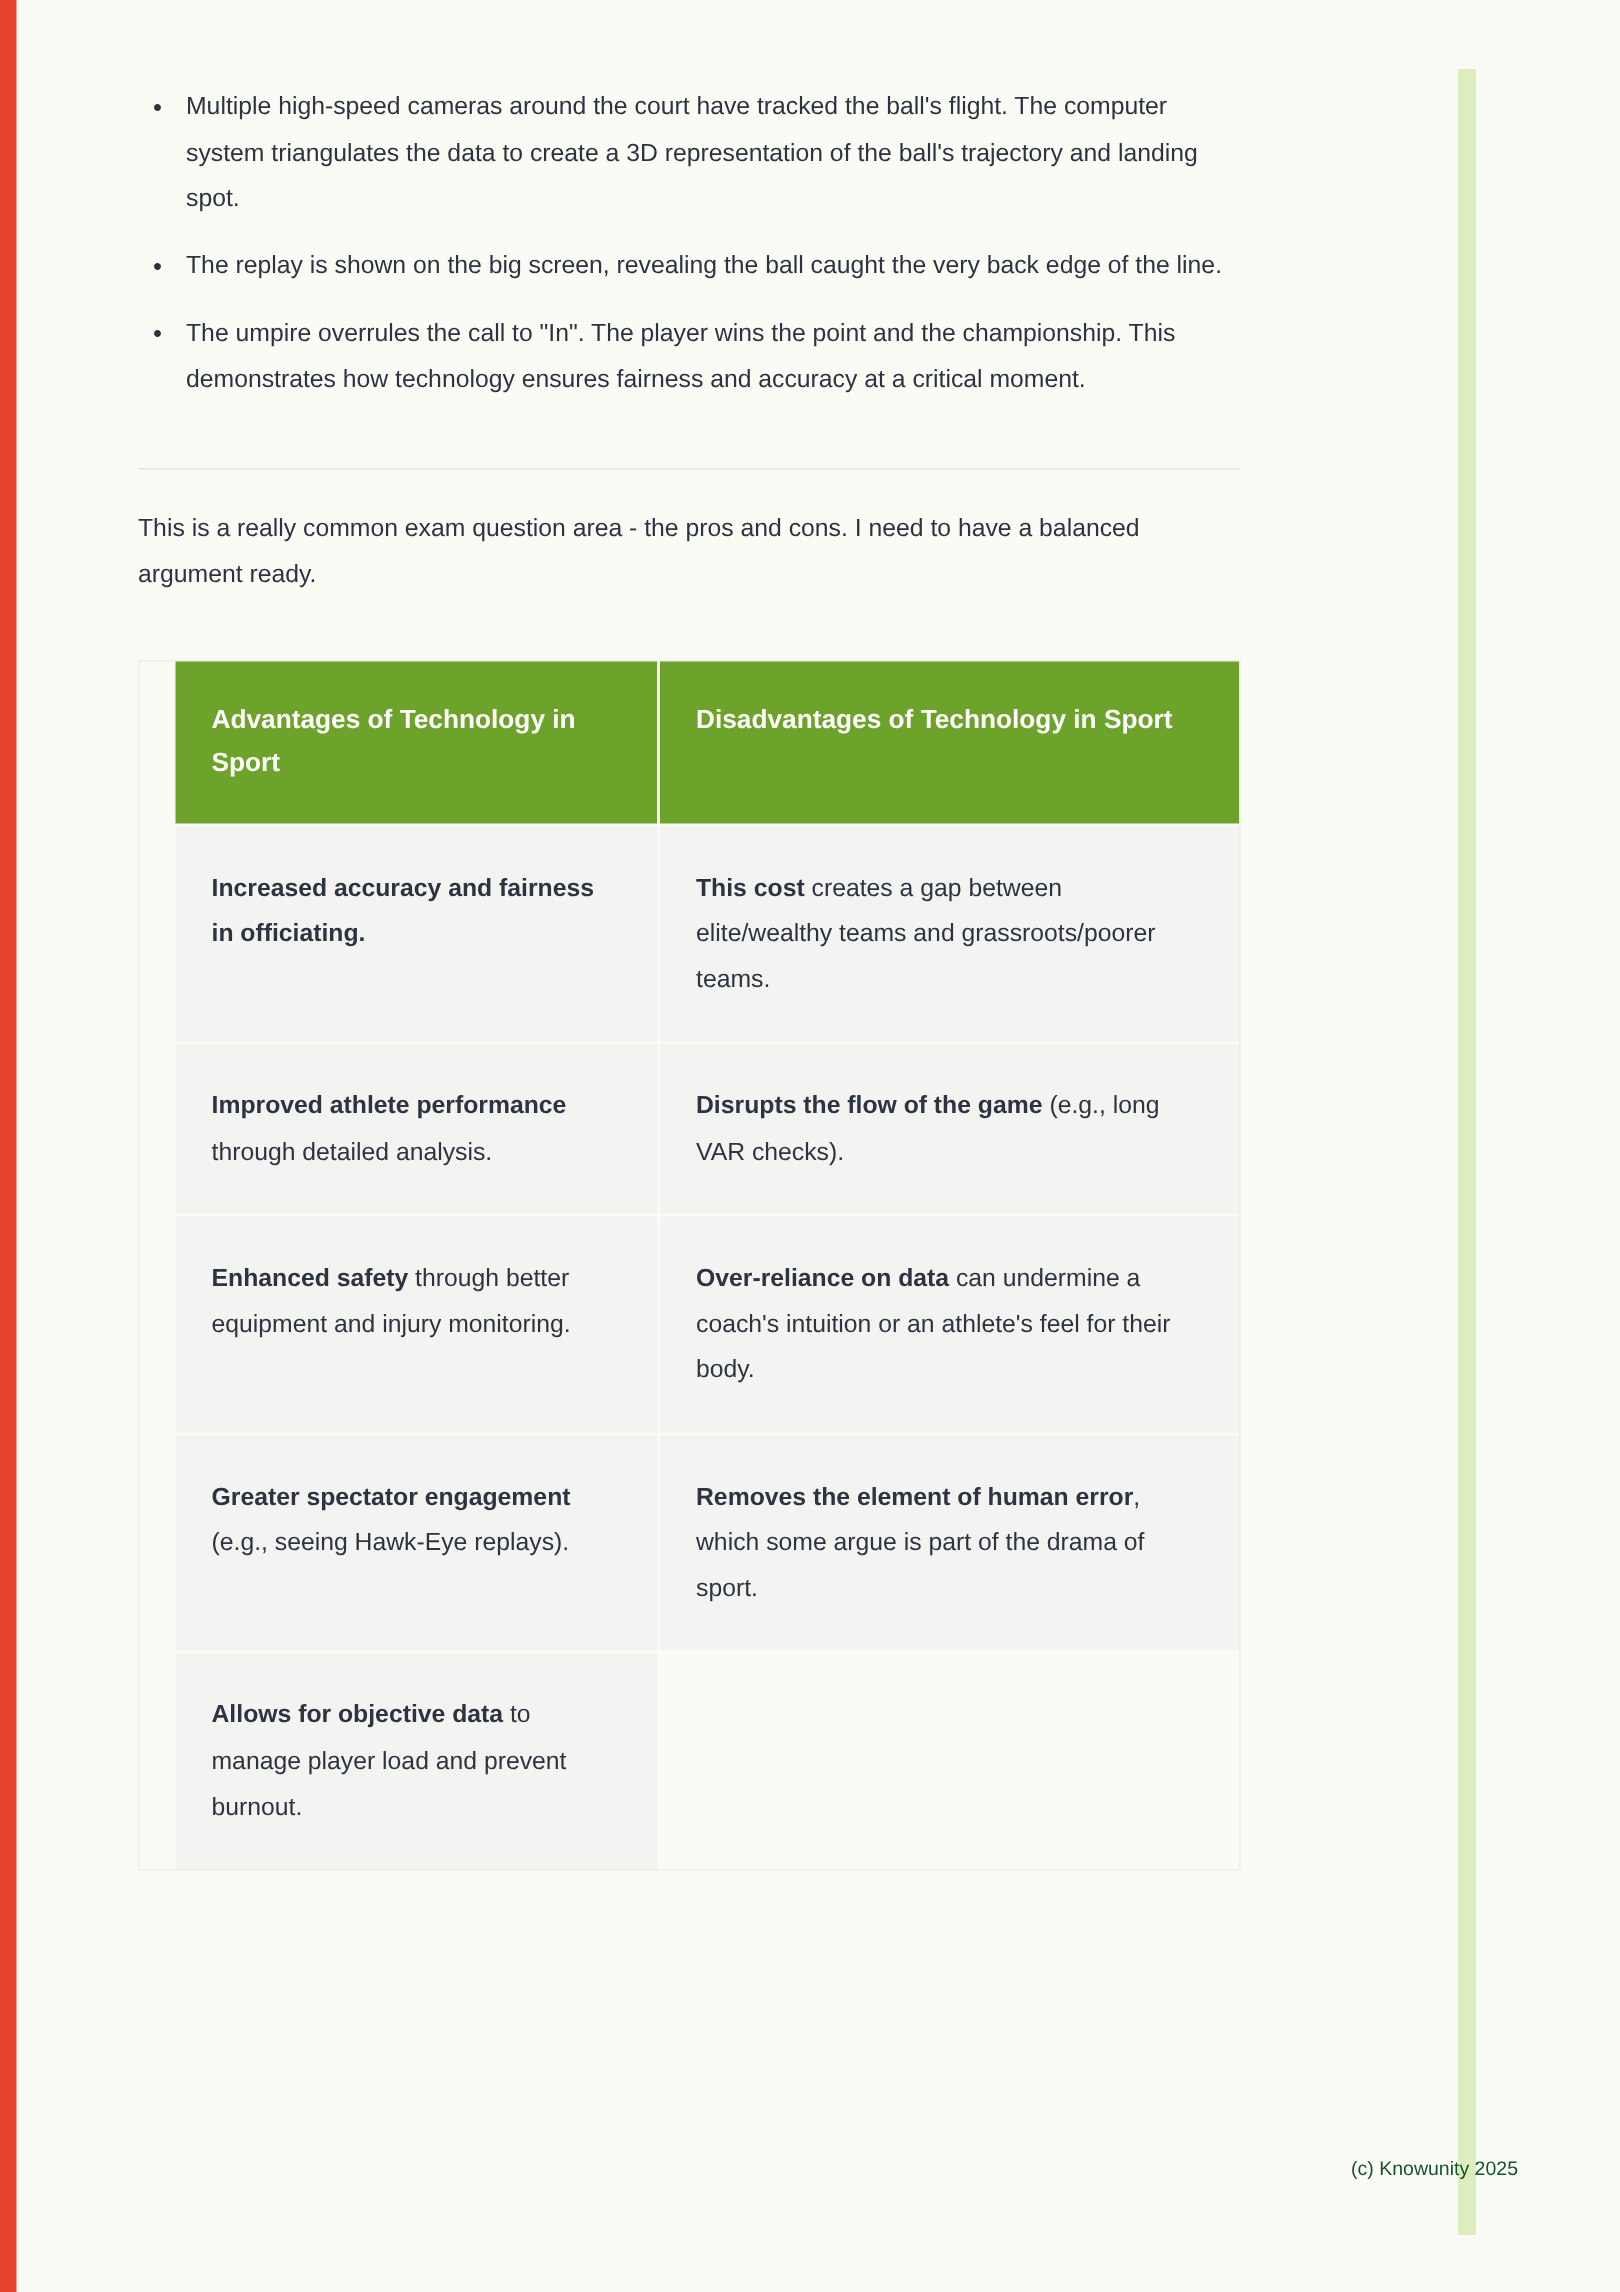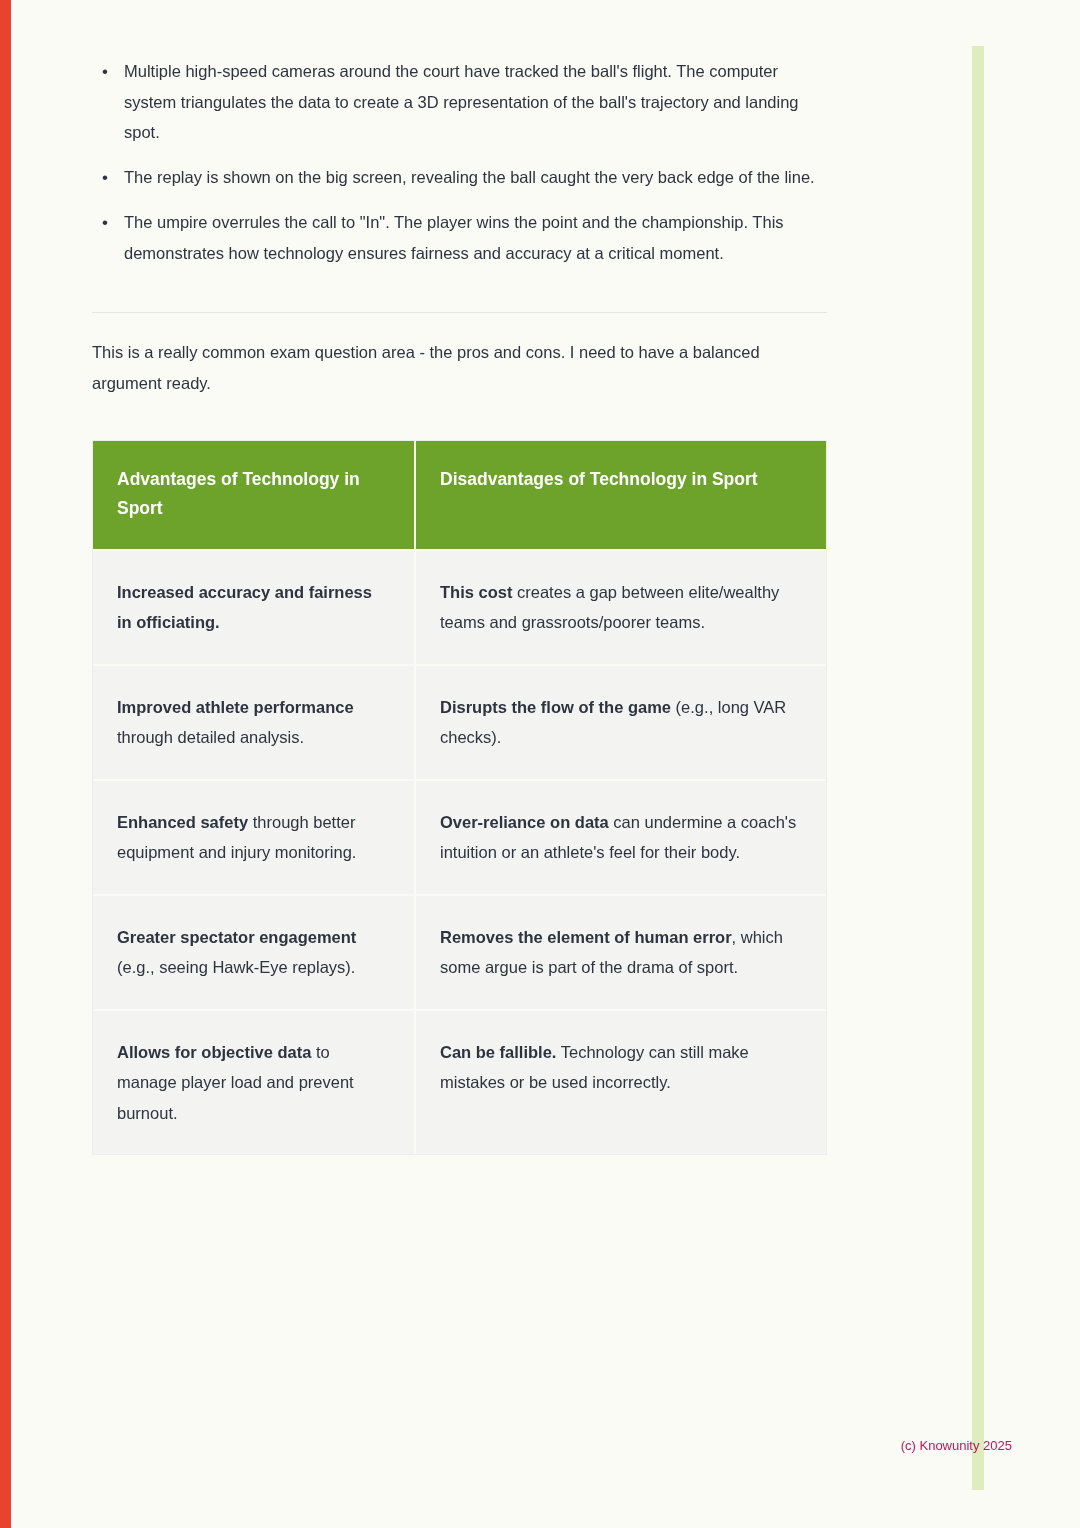--- a/index.html
+++ b/index.html
@@ -65,20 +65,21 @@
     font-size: 16.5px;
     line-height: 1.85;
   }
   .pros-cons-table {
     margin-top: 42px;
     display: grid;
     grid-template-columns: 321px 1fr;
     gap: 2px;
     background: #fbfbf6;
     border: 1px solid #eceee8;
+    padding-left: 24px;
   }
   .table-header-cell {
     background: #6ea32b;
     color: #ffffff;
     font-size: 17.5px;
     font-weight: 700;
     line-height: 1.65;
     padding: 24px 24px 26px 24px;
   }
   .table-cell {
@@ -89,21 +90,21 @@
     display: flex;
     flex-direction: column;
     justify-content: flex-start;
   }
   .table-cell b { font-weight: 700; }
   .footer-credit {
     position: absolute;
     right: 68px;
     top: 1438px;
     font-size: 13px;
-    color: #be185d;
+    color: #14532d;
   }
 </style>
 </head>
 <body>
 
 <div class="left-accent-bar"></div>
 <div class="right-accent-bar"></div>
 
 <div class="content">
 
@@ -156,21 +157,18 @@
     <div class="table-cell">
       <span><b>Greater spectator engagement</b><span> (e.g., seeing Hawk-Eye replays).</span></span>
     </div>
     <div class="table-cell">
       <span><b>Removes the element of human error</b><span>, which some argue is part of the drama of sport.</span></span>
     </div>
 
     <div class="table-cell">
       <span><b>Allows for objective data</b><span> to manage player load and prevent burnout.</span></span>
     </div>
-    <div class="table-cell">
-      <span><b>Can be fallible.</b><span> Technology can still make mistakes or be used incorrectly.</span></span>
-    </div>
 
   </div>
 
 </div>
 
 <div class="footer-credit">(c) Knowunity 2025</div>
 
 </body></html>

